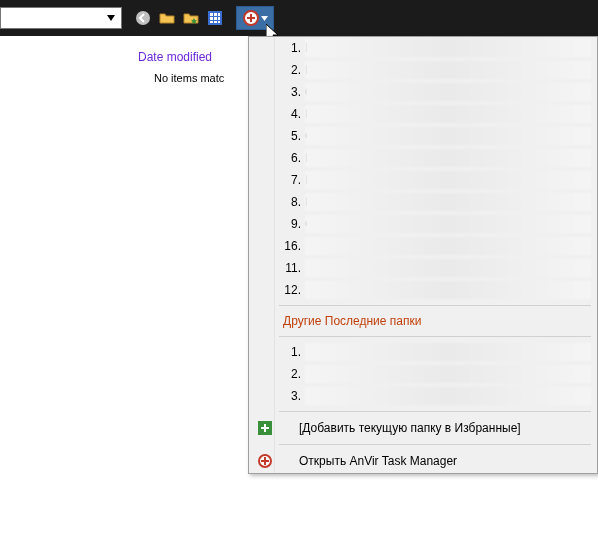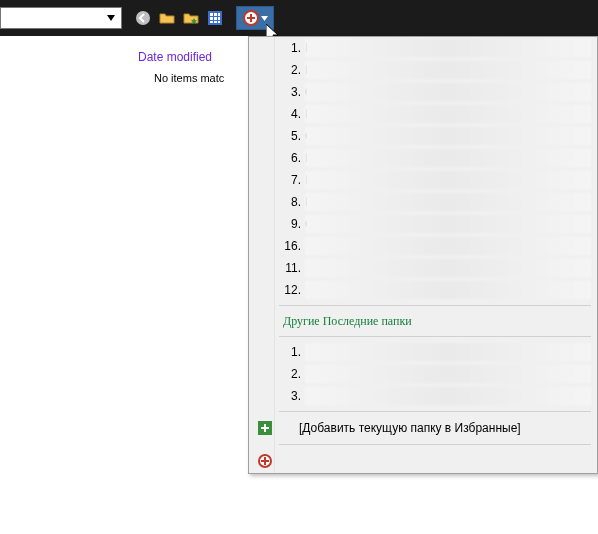--- a/index.html
+++ b/index.html
@@ -44,21 +44,21 @@
   .dd-item .num { display:inline-block; min-width:18px; text-align:right; margin-right:4px;}
   .dd-item .txt { color:#333; }
   .dd-item .blur {
     position:absolute; left:56px; right:6px; top:2px; bottom:2px;
     background:linear-gradient(90deg,#f5f5f5,#eaeaea,#f5f5f5); filter:blur(1px); border-radius:2px;
   }
   .dd-sep {
     height:1px; margin:4px 6px 4px 30px; background:#d0d0d0;
   }
   .dd-label {
-    height:22px; display:flex; align-items:center; padding-left:34px; color:#15803d;font-family:Liberation Serif, serif;
+    height:22px; display:flex; align-items:center; padding-left:34px; color:#c2410c;
   }
   .dd-action {
     height:24px; display:flex; align-items:center; padding-left:6px; gap:26px; cursor:pointer;
   }
   .dd-action .mini-icon { width:16px; height:16px; display:flex; align-items:center; justify-content:center; margin-left:2px;}
   .dd-action .lbl { flex:1; }
   svg { display:block; }
 </style>
 </head>
 <body>
@@ -217,15 +217,16 @@
         <span class="lbl">[Добавить текущую папку в Избранные]</span>
       </div>
       <div class="dd-sep"></div>
       <div class="dd-action">
         <span class="mini-icon">
           <svg width="14" height="14" viewBox="0 0 14 14">
             <circle cx="7" cy="7" r="6" fill="#fff" stroke="#c0392b" stroke-width="2"></circle>
             <path d="M7 3v8M3 7h8" stroke="#c0392b" stroke-width="2"></path>
           </svg>
         </span>
+        <span class="lbl">Открыть AnVir Task Manager</span>
       </div>
     </div>
 </div>
 
 </body></html>

